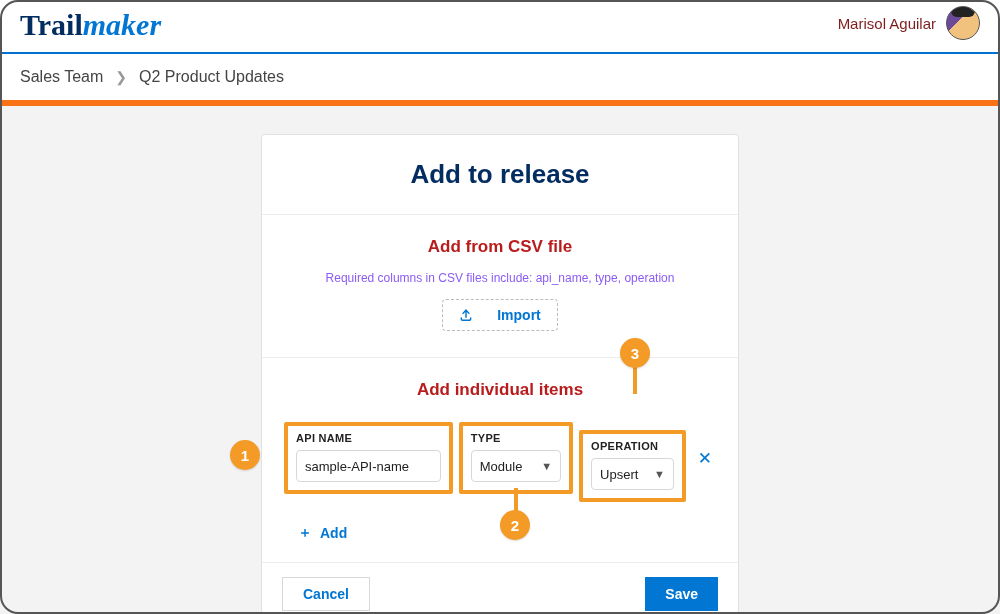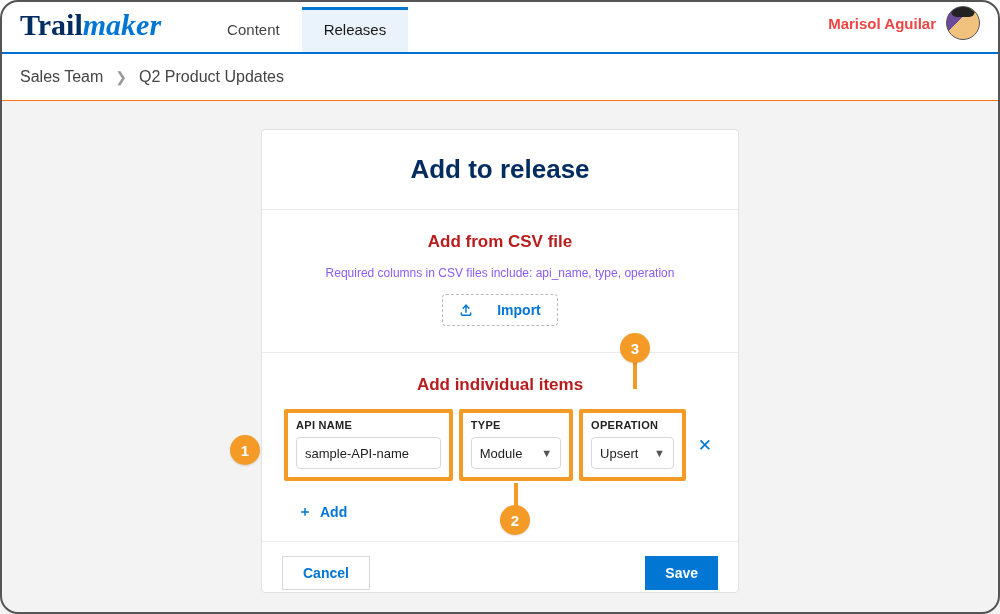--- a/index.html
+++ b/index.html
@@ -18,21 +18,20 @@
     align-items: flex-end;
     justify-content: space-between;
     background: #fff;
     height: 54px;
     padding: 0 20px 0 20px;
     border-bottom: 2px solid #0070d2;
   }
   .topbar-left {
     display: flex;
     align-items: flex-end;
-    gap: 24px;
     height: 100%;
   }
   .brand {
     font-family: "Brush Script MT", cursive;
     font-size: 30px;
     font-weight: bold;
     color: #032d60;
     padding-bottom: 10px;
   }
   .brand .accent {
@@ -59,44 +58,44 @@
     padding-top: 11px;
     color: #181818;
   }
   .topbar-right {
     display: flex;
     align-items: center;
     gap: 10px;
     padding-bottom: 12px;
   }
   .username {
-    font-weight: 700;
+    font-weight: 400;
     font-size: 15px;
-    color: #ef4444;
+    color: #7f1d1d;
   }
   .avatar {
     width: 34px;
     height: 34px;
     border-radius: 50%;
     background: linear-gradient(135deg,#6b4a9a 40%, #f1c27d 40%);
     position: relative;
     overflow: hidden;
     border:1px solid #555;
   }
   .avatar::before {
     content:"";
     position:absolute;
     top:0;left:4px;right:4px;height:10px;
     background:#222;
     border-radius:0 0 6px 6px;
   }
   .breadcrumb-row {
     background: #fff;
     padding: 14px 20px;
-    border-bottom: 1px solid #f97316;
+    border-bottom: 6px solid #f97316;
     display: flex;
     align-items: center;
     gap: 12px;
     font-size: 16px;
     color: #444;
   }
   .chev {
     color: #999;
     font-size: 14px;
   }
@@ -177,21 +176,21 @@
     font-size:13px;
     color:#222;
   }
   .control .caret {
     margin-left:auto;
     color:#555;
     font-size:11px;
   }
   .field.api { width: 178px; }
   .field.type { width: 120px; }
-  .field.op { width: 112px; }
+  .field.op { width: 112px; margin-top: 16px; }
   .remove-x {
     color: #0176d3;
     font-size: 17px;
     cursor: pointer;
     padding: 0 4px;
     margin-left: 2px;
   }
   .add-link {
     display: flex;
     align-items: center;
@@ -255,24 +254,20 @@
 </style>
 </head>
 <body>
 
 <div class="frame"></div>
 
 <div class="topbar">
   <div class="topbar-left">
     <div class="brand">
       <span>Trail</span><span class="accent">maker</span>
-    </div>
-    <div class="tabs">
-      <button class="tab">Content</button>
-      <button class="tab active">Releases</button>
     </div>
   </div>
   <div class="topbar-right">
     <span class="username">Marisol Aguilar</span>
     <div class="avatar"></div>
   </div>
 </div>
 
 <div class="breadcrumb-row">
   <span>Sales Team</span>

